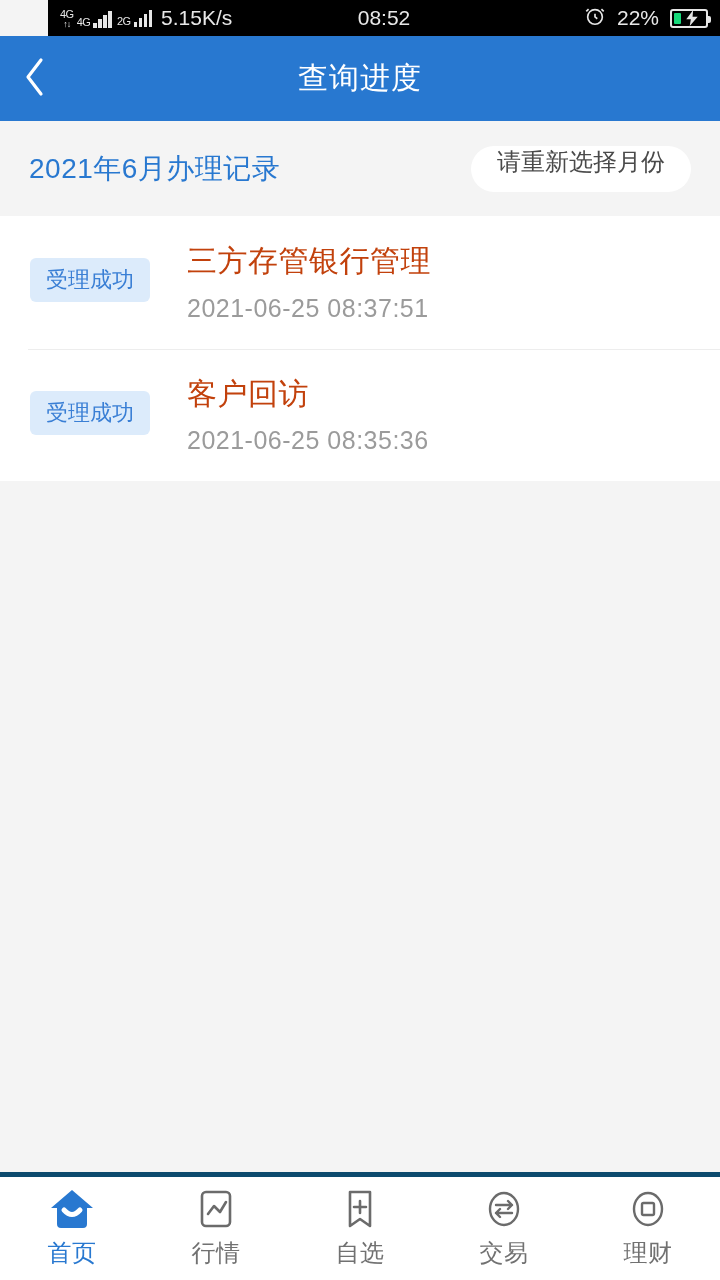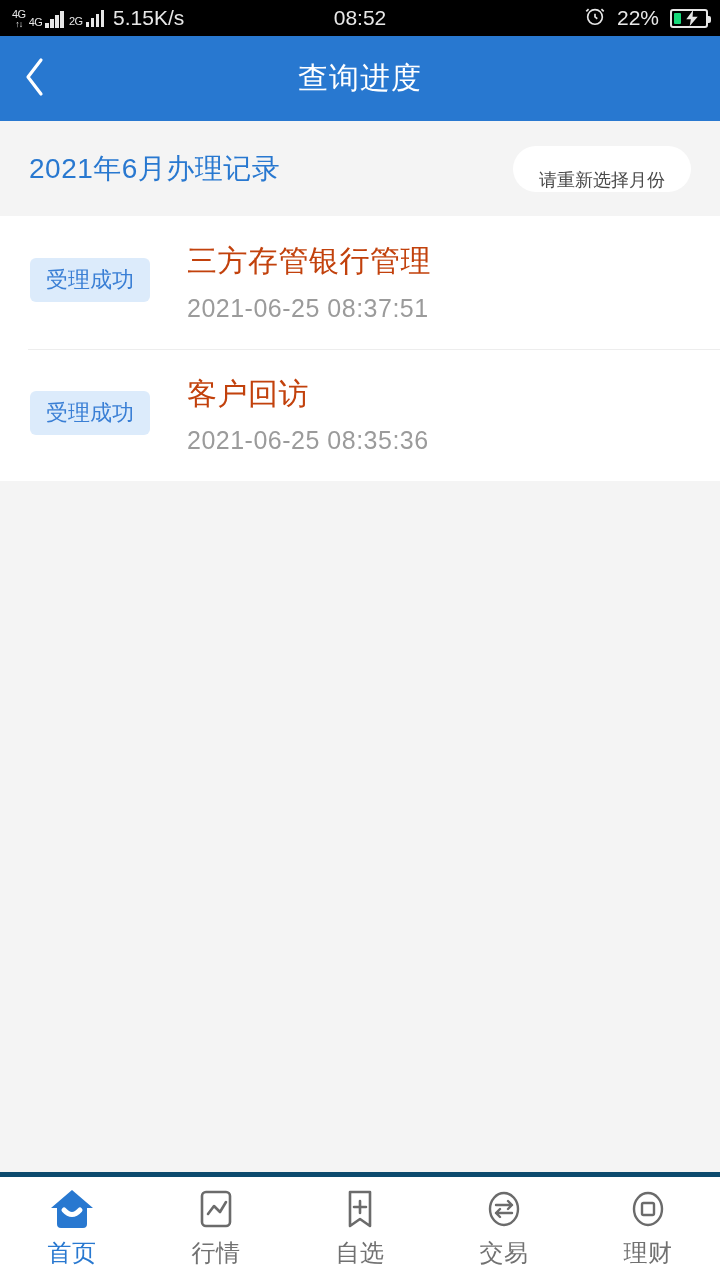--- a/index.html
+++ b/index.html
@@ -18,20 +18,21 @@
 
   
   .statusbar {
     height: 36px;
     background: #000000;
     color: #e6e6e6;
     display: flex;
     align-items: center;
     padding: 0 12px;
     position: relative;
+    margin-left: 48px;
   }
   .sb-left {
     display: flex;
     align-items: center;
     gap: 5px;
   }
   .net-group {
     display: flex;
     align-items: flex-end;
     gap: 2px;
@@ -171,23 +172,23 @@
     font-size: 28px;
     letter-spacing: 0.5px;
   }
   .month-pill {
     margin-left: auto;
     background: #ffffff;
     border-radius: 26px;
     height: 46px;
     padding: 0 26px;
     display: flex;
-    align-items: flex-end;
+    align-items: flex-start;
     color: #4a4a4a;
-    font-size: 18px;
+    font-size: 24px;
     cursor: pointer;
   }
 
   
   .record-card {
     background: #ffffff;
   }
   .record-row {
     display: flex;
     align-items: flex-start;

